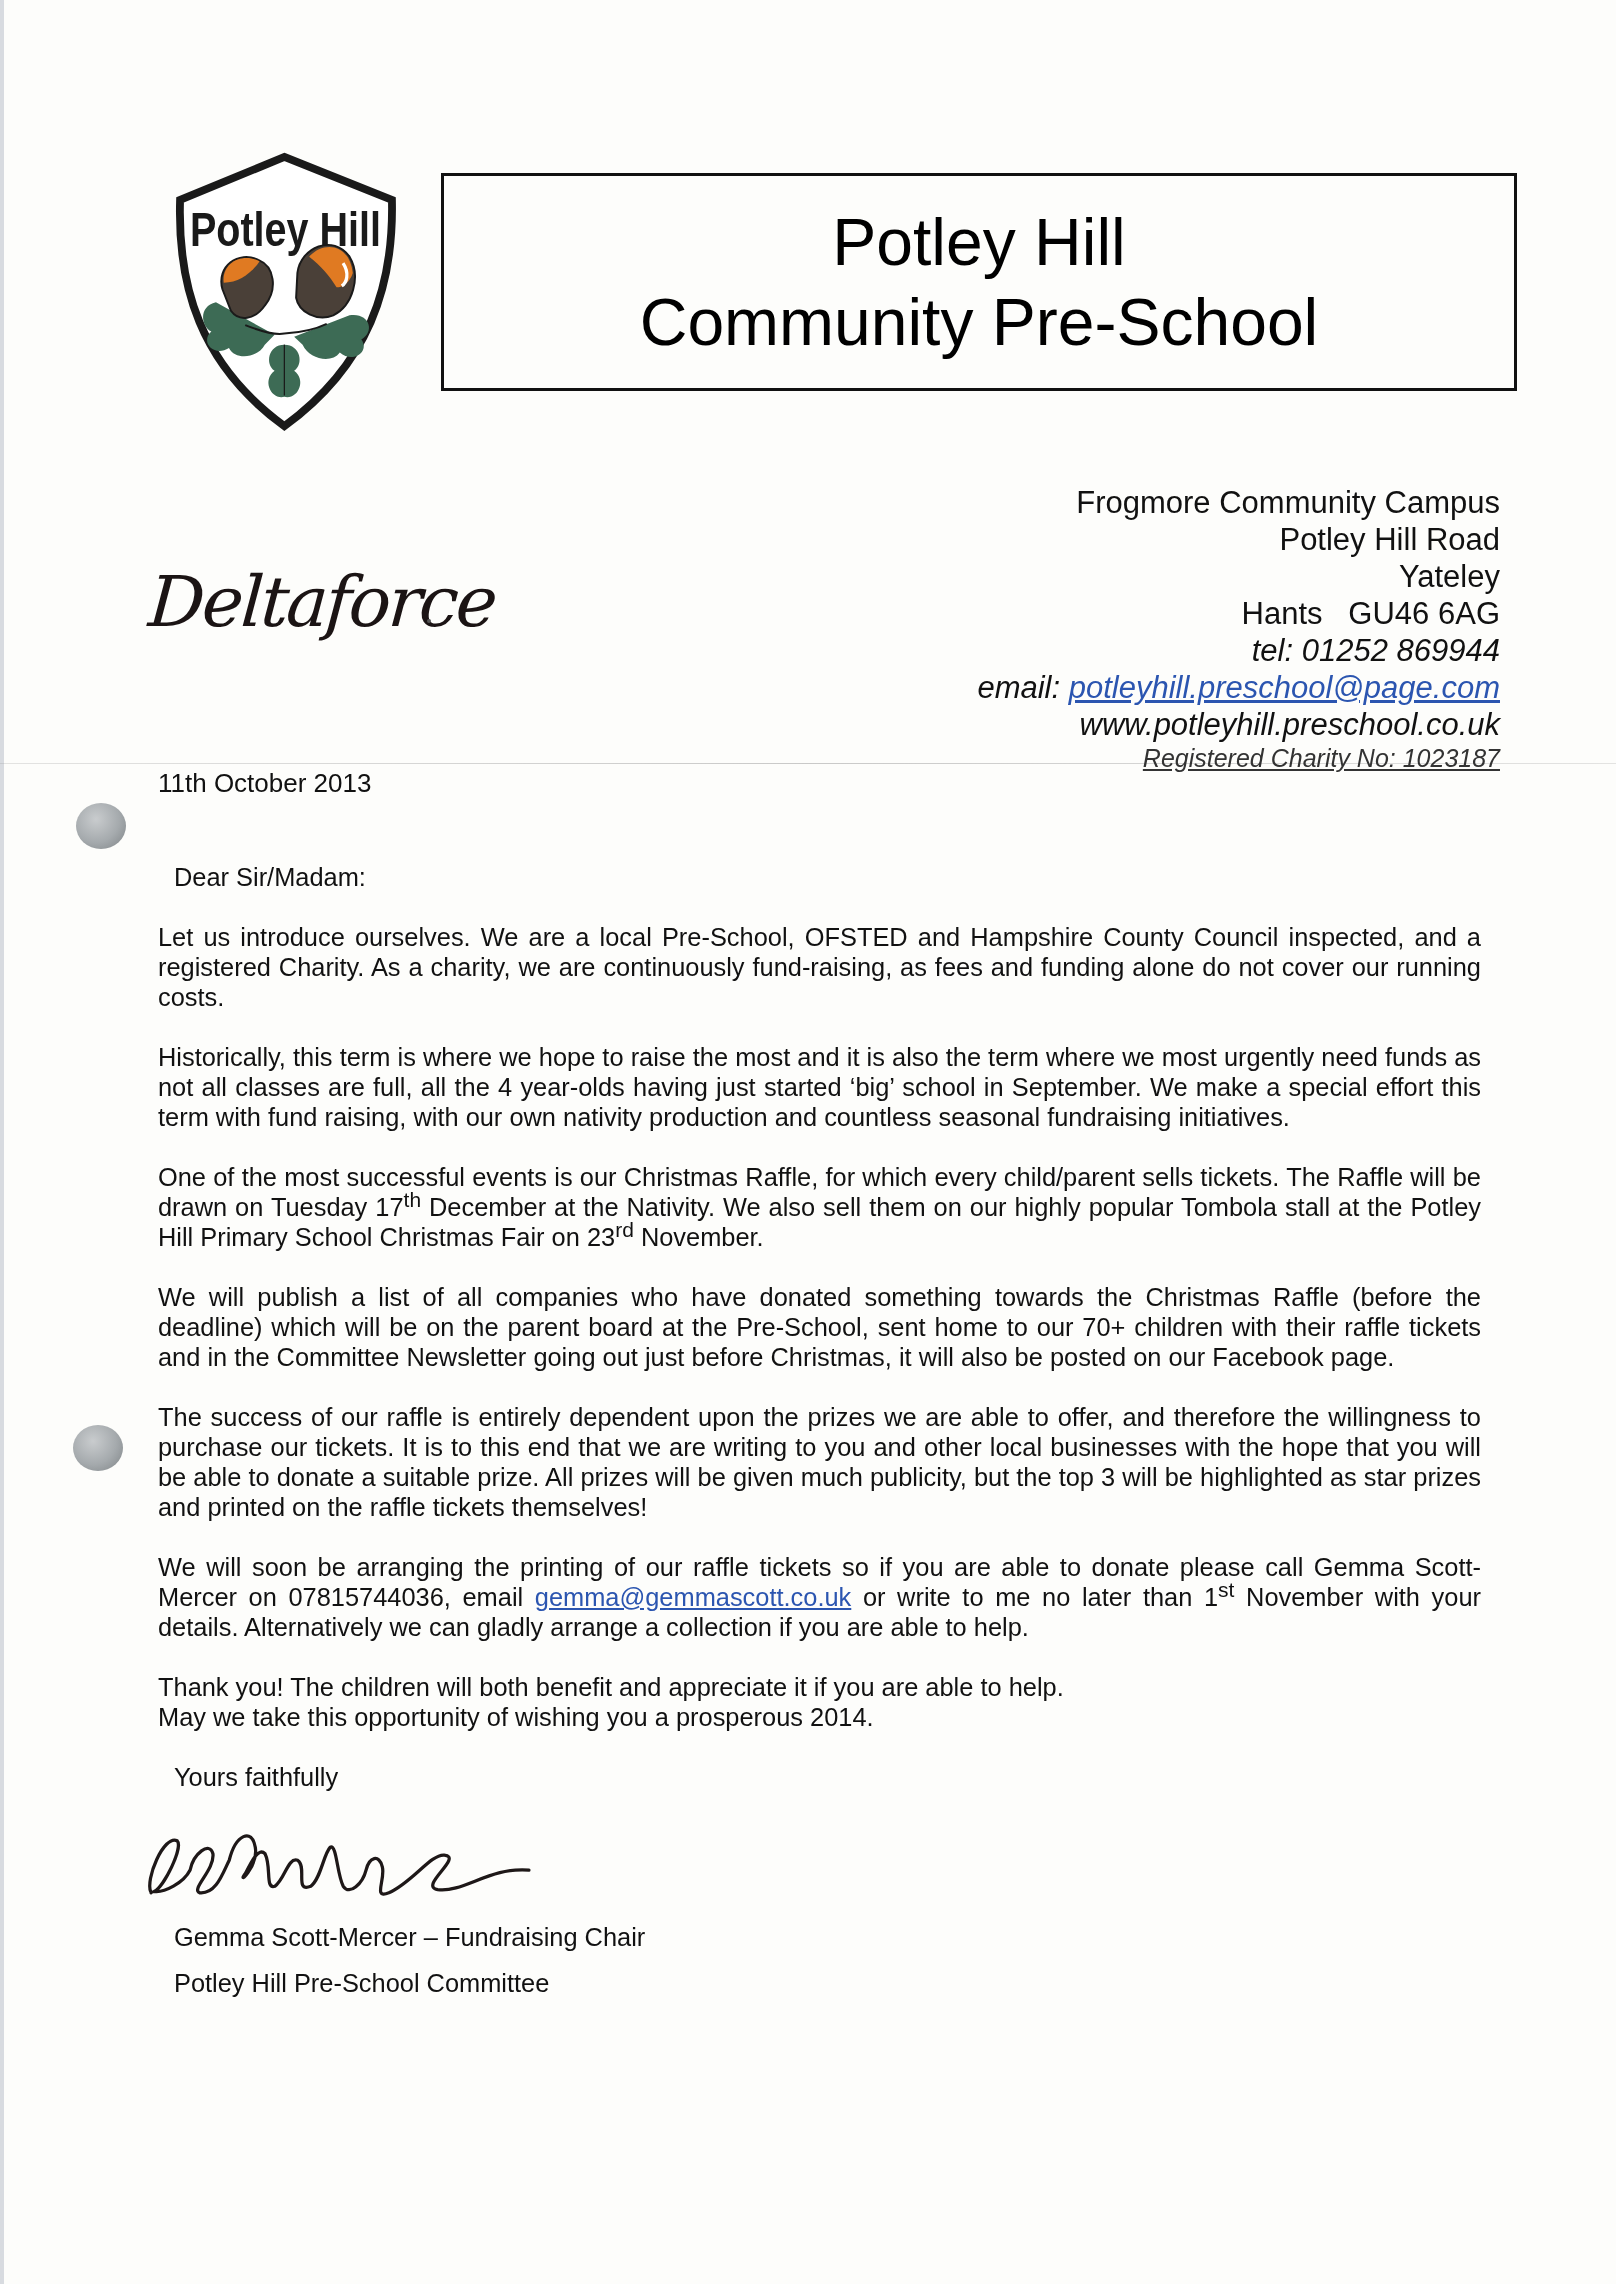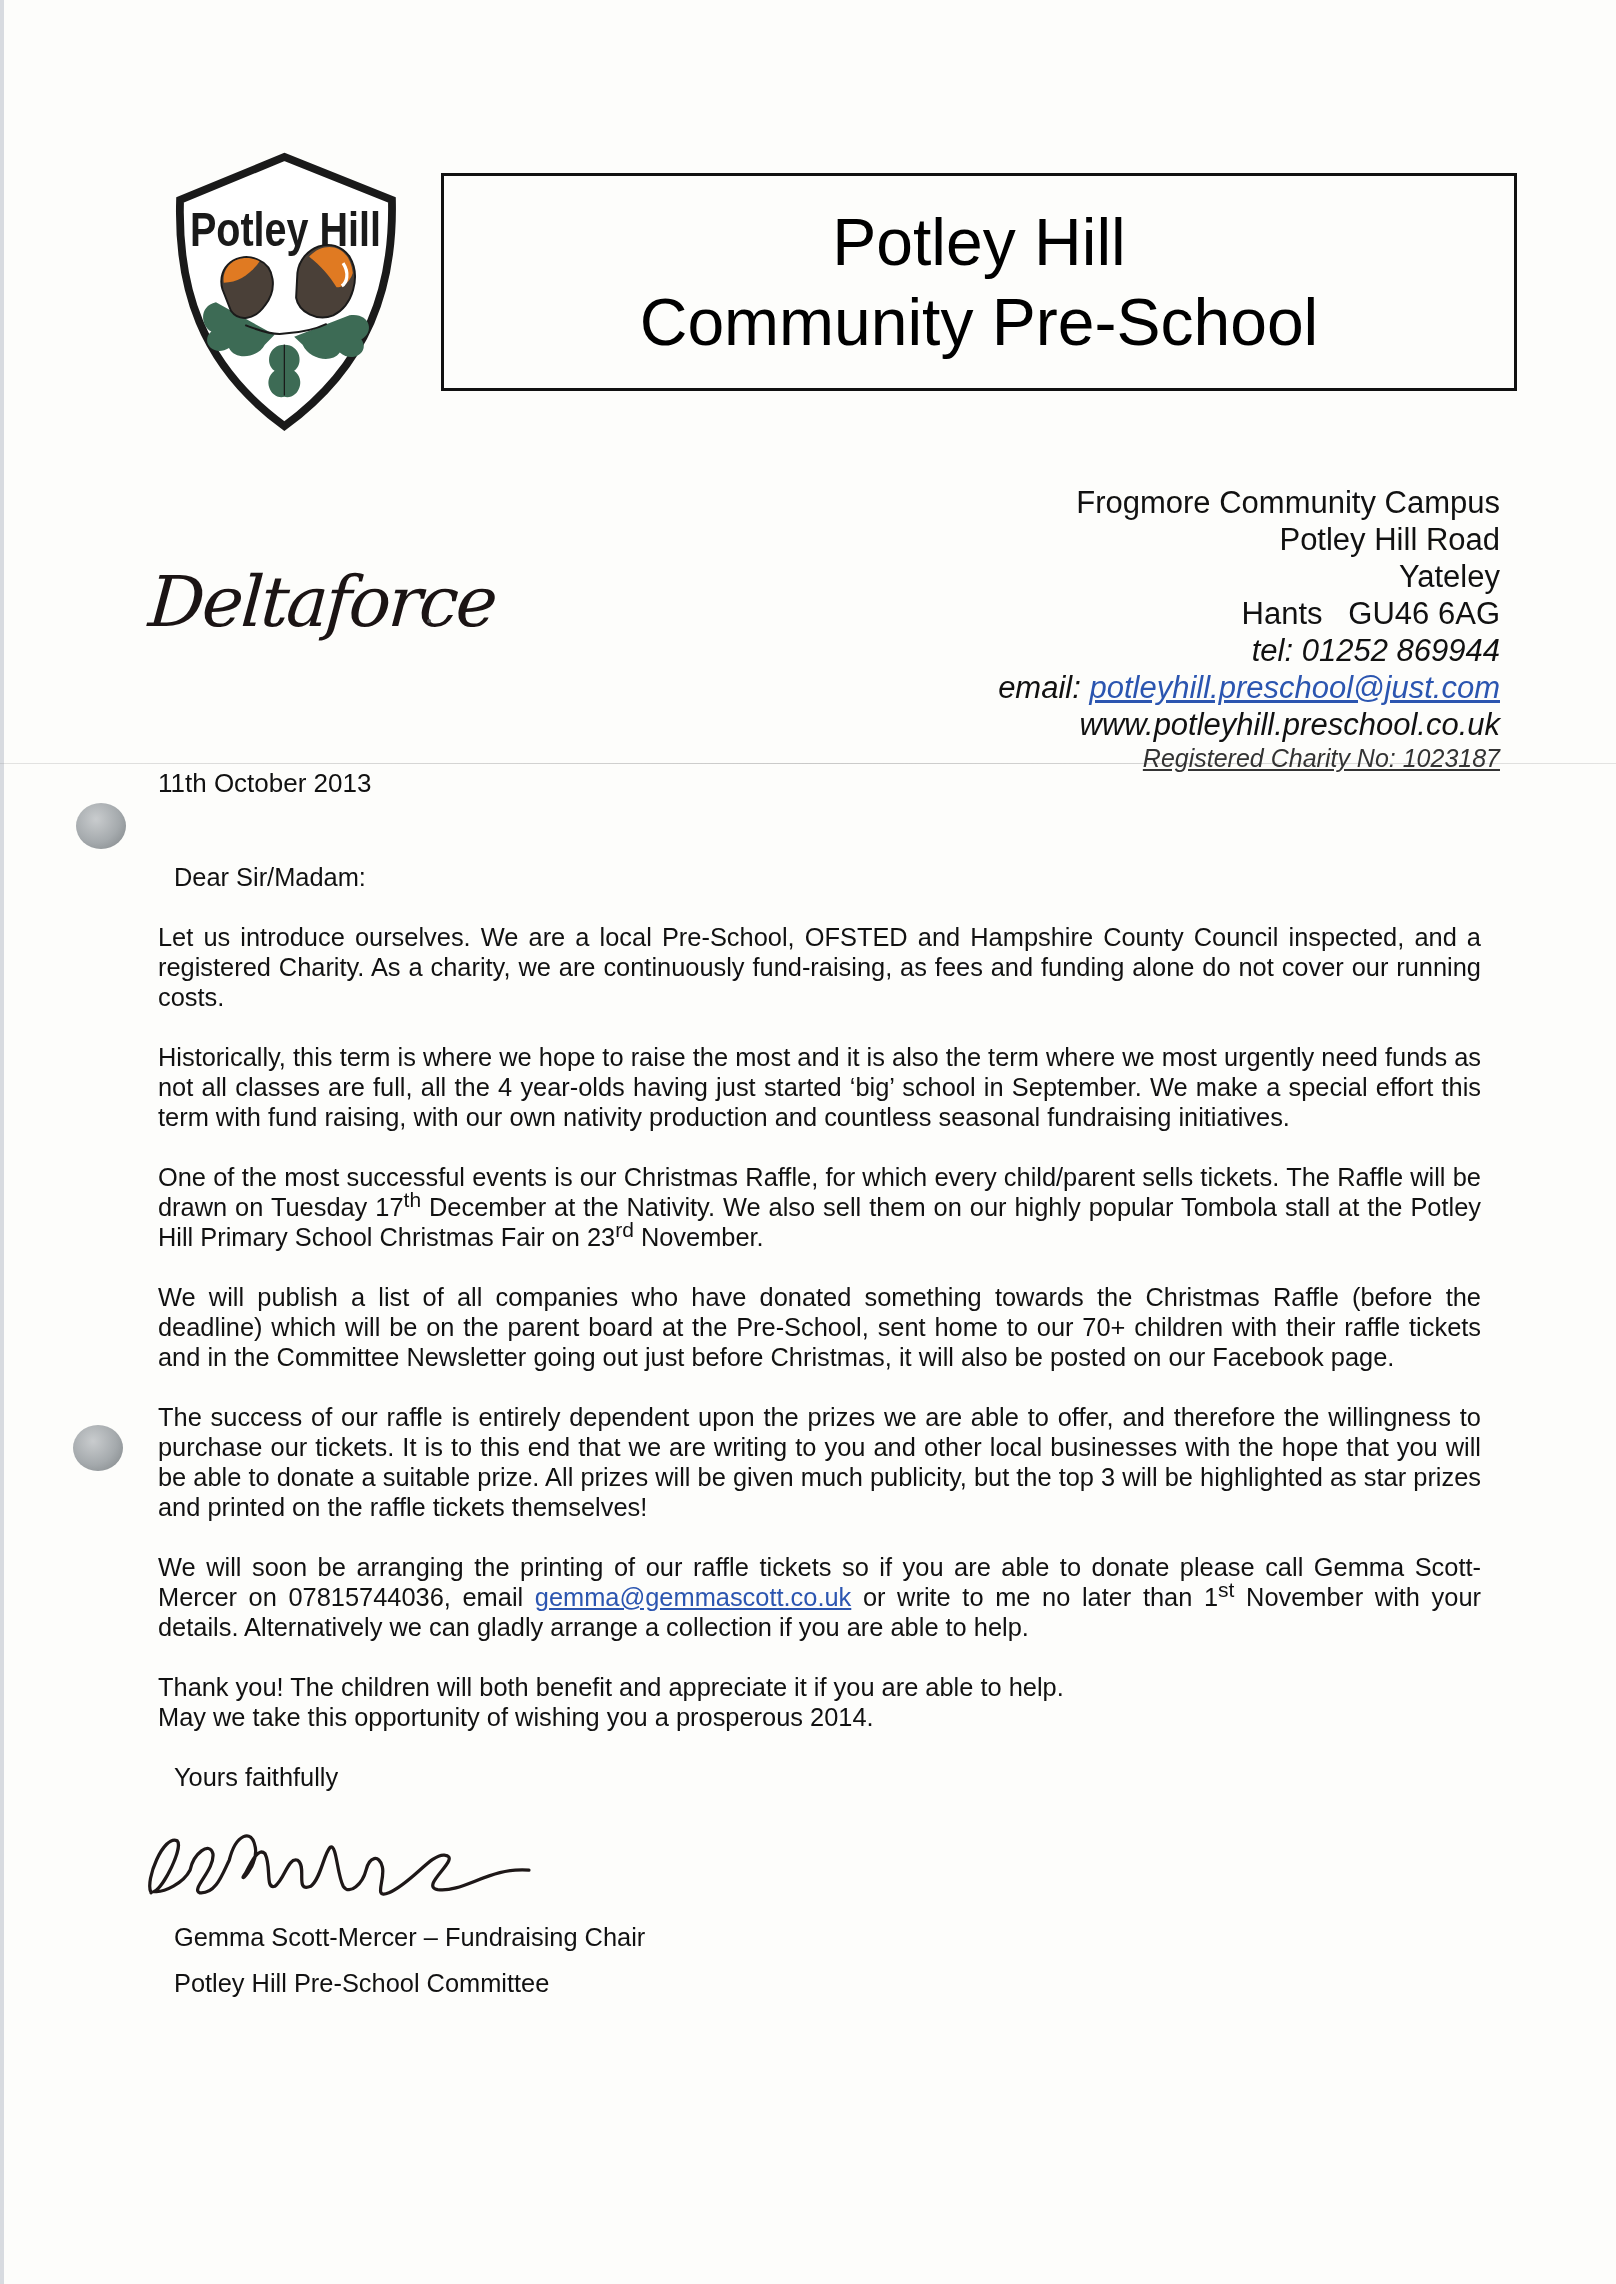--- a/index.html
+++ b/index.html
@@ -87,21 +87,21 @@
   <div class="addr-line">Frogmore Community Campus</div>
   <div class="addr-line">Potley Hill Road</div>
   <div class="addr-line">Yateley</div>
   <div class="addr-line" style="white-space:pre;">Hants   GU46 6AG</div>
   <div class="addr-line">
     <span class="addr-italic">tel:</span>
     <span class="addr-italic">01252 869944</span>
   </div>
   <div class="addr-line">
     <span class="addr-italic">email:</span>
-    <span class="addr-email-link">potleyhill.preschool@just.com</span>
+    <span class="addr-email-link">potleyhill.preschool@page.com</span>
   </div>
   <div class="addr-line addr-italic">www.potleyhill.preschool.co.uk</div>
   <div class="addr-charity">Registered Charity No: 1023187</div>
 </div>
 
 <div class="handwritten">Deltaforce</div>
 <div class="hw-dot"></div>
 
 <div class="date">11th October 2013</div>
 

